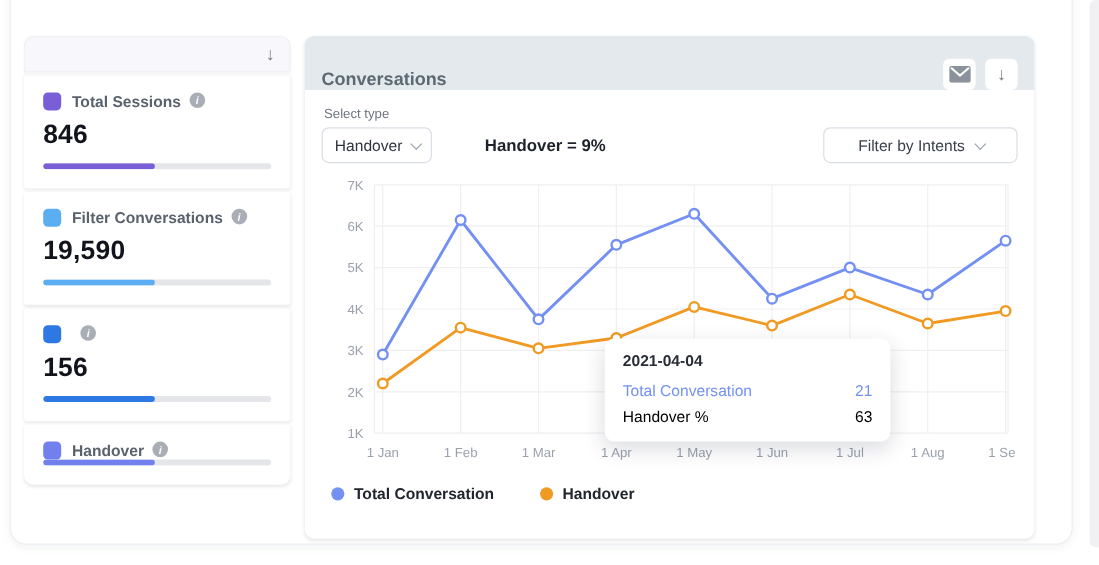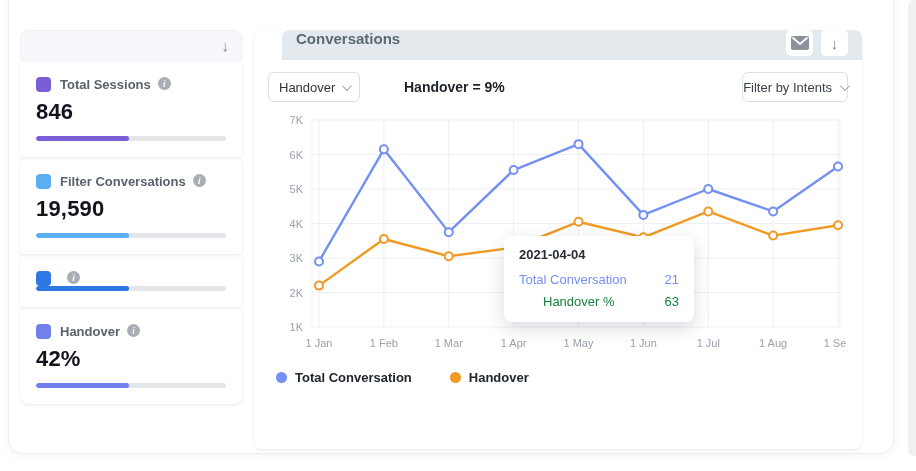--- a/index.html
+++ b/index.html
@@ -39,50 +39,50 @@
     justify-content:center; margin-left:7px; flex:none;
   }
   .stat-value { font-size:22px; font-weight:700; color:#11141d; margin:7px 0 11px; letter-spacing:.2px; }
   .bar-track { height:5px; background:#e4e6ea; border-radius:3px; overflow:hidden; }
   .bar-fill { height:100%; border-radius:3px; }
 
   
   .panel { width:608px; height:419px; background:#fff; border-radius:8px 8px 8px 8px;
     box-shadow:0 1px 3px rgba(30,30,60,.10); }
   .panel-header {
-    height:30px; background:#e4e9ed; border-radius:8px 8px 0 0;
-    display:flex; align-items:flex-start; padding:0 14px;margin-left:28px;
+    height:45px; background:#e4e9ed; border-radius:8px 8px 0 0;
+    display:flex; align-items:flex-end; padding:0 14px;
   }
   .panel-title { font-size:15px; font-weight:700; color:#5b6973; }
   .header-actions { margin-left:auto; display:flex; gap:8px; }
   .icon-btn {
     width:27px; height:26px; background:#fff; border:none; border-radius:5px;
     display:flex; align-items:center; justify-content:center; cursor:pointer;
     color:#8b929b; font-size:14px; font-weight:bold;
   }
   .panel-body { padding:12px 14px 0; position:relative; }
 
   .select-label { font-size:11px; color:#6f7680; margin:2px 0 5px 2px; }
   .controls-row { display:flex; align-items:center; }
   .select-box {
     height:30px; border:1px solid #dadfe5; border-radius:6px; background:#fff;
     display:flex; align-items:center; padding:0 10px; font-size:13px; color:#2f353d;
     cursor:pointer;
   }
   .select-box.type { width:92px; justify-content:space-between; font-weight:500; }
-  .select-box.filter { margin-left:auto; padding:0 0; color:#3a414a; gap:8px; }
+  .select-box.filter { margin-left:auto; padding:0 28px; color:#3a414a; gap:8px; }
   .chev { width:7px; height:7px; border-right:1.5px solid #9aa1ab; border-bottom:1.5px solid #9aa1ab;
     transform:rotate(45deg) translateY(-2px); flex:none; }
   .handover-summary { margin-left:44px; font-size:14px; font-weight:700; color:#1d222b; }
 
   .chart-wrap { position:relative; margin-top:6px; height:252px; }
   .chart-svg { display:block; }
 
   .tooltip {
-    position:absolute; left:236px; top:128px; width:190px; background:#fff; border-radius:8px;
+    position:absolute; left:236px; top:140px; width:238px; background:#fff; border-radius:8px;
     box-shadow:0 6px 18px rgba(30,35,60,.16); padding:11px 15px 13px; z-index:5;
   }
   .tt-title { font-size:13px; font-weight:700; color:#272c36; margin-bottom:10px; }
   .tt-row { display:flex; justify-content:space-between; font-size:13px; margin-top:7px; }
 
   .legend { display:flex; gap:38px; padding:10px 0 0 8px; align-items:center; }
   .legend-item { display:flex; align-items:center; gap:8px; }
   .legend-dot { width:11px; height:11px; border-radius:50%; }
   .legend-label { font-size:13px; font-weight:700; color:#20252e; }
 </style>
@@ -122,32 +122,32 @@
         <div class="bar-track">
             <div class="bar-fill" style="background: rgb(92, 174, 242); width: 49%;"></div>
           </div>
       </div>
 
       <div class="stat-card">
         <div class="stat-top">
           <span class="stat-swatch" style="background: rgb(46, 120, 228);"></span>
           <span class="info-dot">i</span>
         </div>
+        <div class="stat-value">156</div>
         <div class="bar-track">
             <div class="bar-fill" style="background: rgb(46, 120, 228); width: 49%;"></div>
           </div>
       </div>
 
       <div class="stat-card">
         <div class="stat-top">
           <span class="stat-swatch" style="background: rgb(114, 128, 237);"></span>
           <span class="stat-label">Handover</span>
           <span class="info-dot">i</span>
         </div>
-        <div class="stat-value">42%</div>
         <div class="bar-track">
             <div class="bar-fill" style="background: rgb(114, 128, 237); width: 49%;"></div>
           </div>
       </div>
     </aside>
 
     <section class="panel">
       <div class="panel-header">
         <span class="panel-title">Conversations</span>
         <div class="header-actions">
@@ -157,20 +157,21 @@
               <path d="M1.5 1.5 L9 8 L16.5 1.5" fill="none" stroke="#ffffff" stroke-width="1.8"></path>
             </svg>
           </button>
           <button class="icon-btn">
             <span class="arrow-glyph">↓</span>
           </button>
         </div>
       </div>
 
       <div class="panel-body">
+        <div class="select-label">Select type</div>
         <div class="controls-row">
           <div class="select-box type">
             <span>Handover</span>
             <span class="chev"></span>
           </div>
           <div class="handover-summary">Handover = 9%</div>
           <div class="select-box filter">
             <span>Filter by Intents</span>
             <span class="chev"></span>
           </div>
@@ -233,21 +234,21 @@
               <circle cx="505.125" cy="127.575" r="4" fill="#fff" stroke="#f09a23" stroke-width="2"></circle>
               <circle cx="570" cy="117.225" r="4" fill="#fff" stroke="#f09a23" stroke-width="2"></circle>
             </svg>
 
           <div class="tooltip">
             <div class="tt-title">2021-04-04</div>
             <div class="tt-row" style="color: rgb(115, 144, 242);">
               <span>Total Conversation</span>
               <span>21</span>
             </div>
-            <div class="tt-row" style="color: #15803d; margin-left: 24px;">
+            <div class="tt-row" style="color: #000000;">
               <span>Handover %</span>
               <span>63</span>
             </div>
           </div>
         </div>
 
         <div class="legend">
           <div class="legend-item">
             <span class="legend-dot" style="background: rgb(115, 144, 242);"></span>
             <span class="legend-label">Total Conversation</span>

